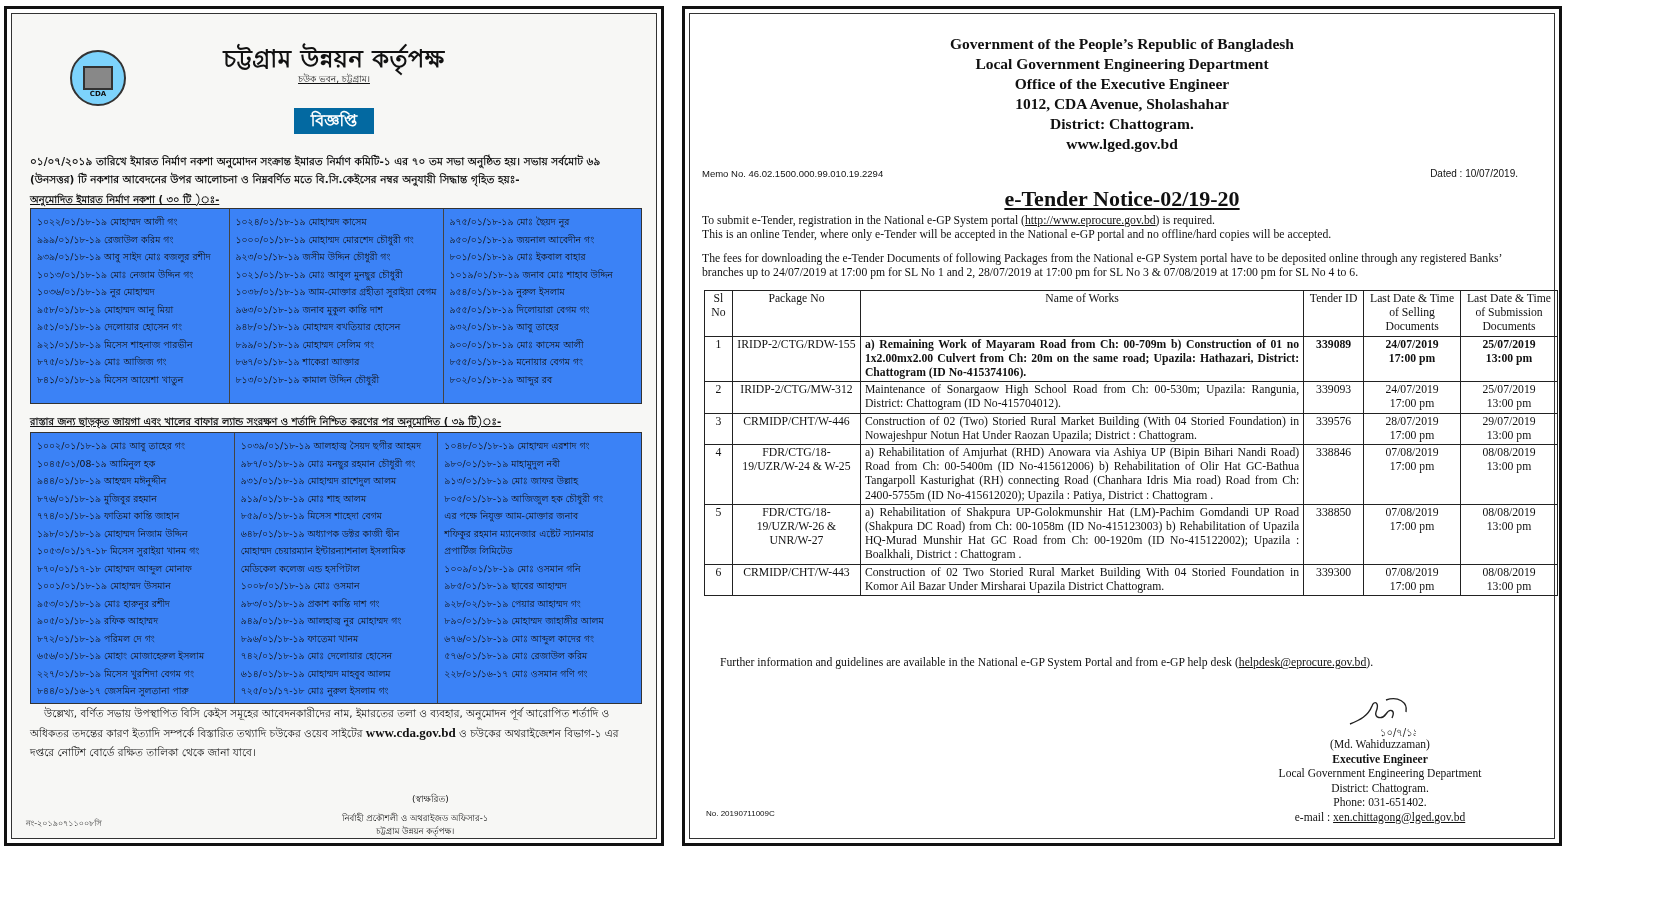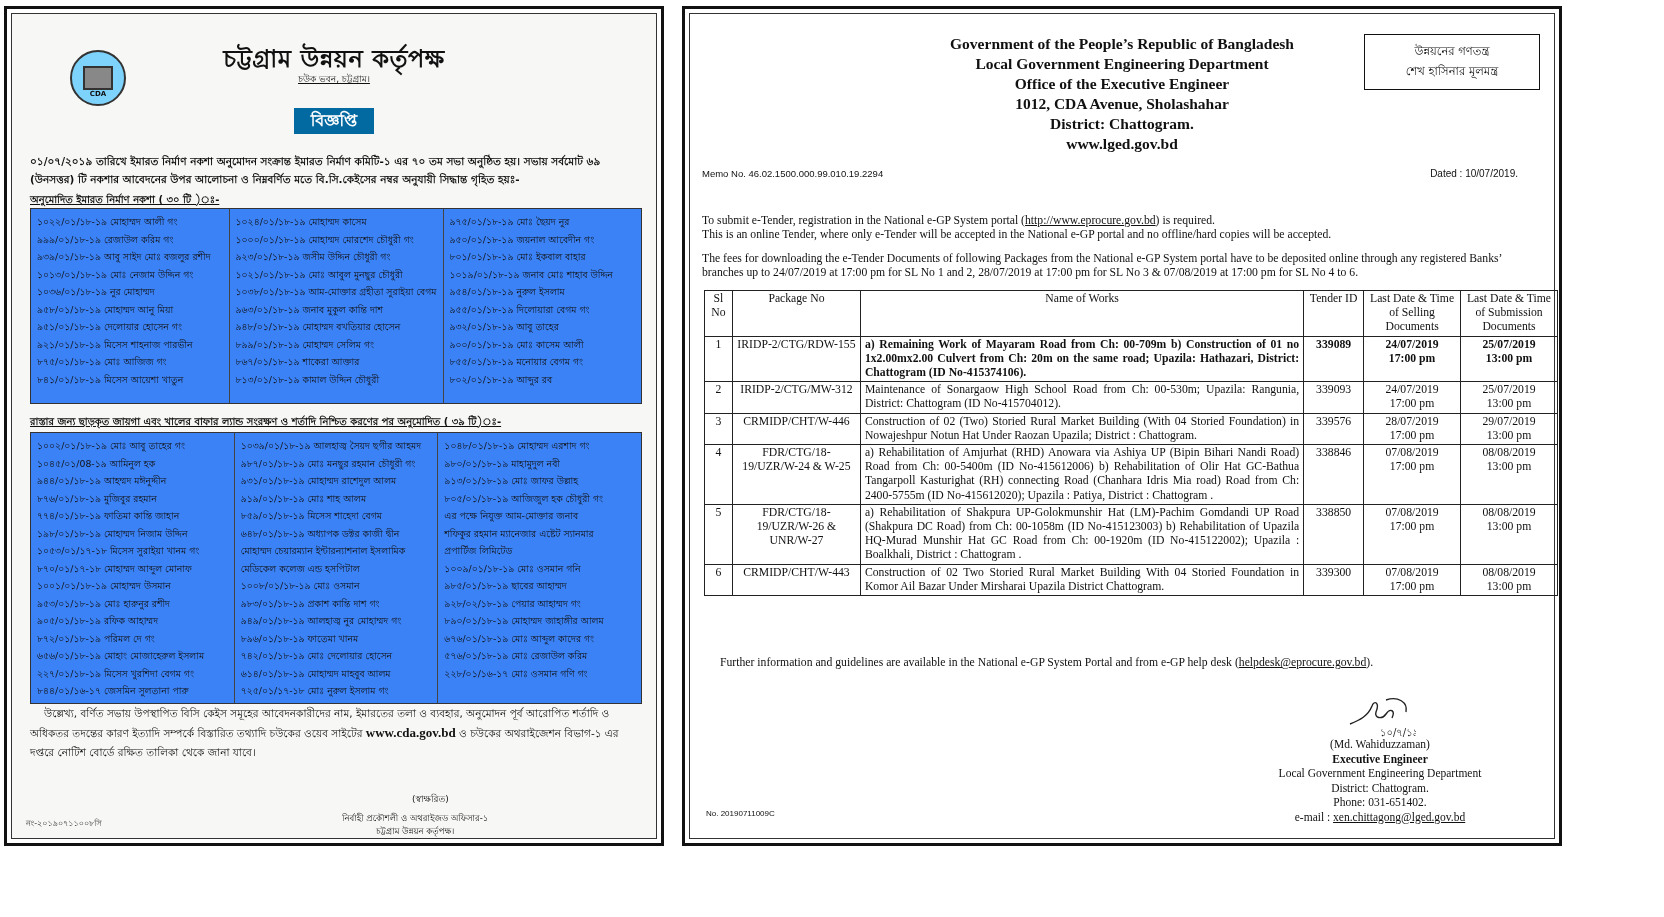--- a/index.html
+++ b/index.html
@@ -246,26 +246,23 @@
 <div class="right-doc">
   <div class="right-inner">
     <div class="org-head">
       <div>Government of the People’s Republic of Bangladesh</div>
       <div>Local Government Engineering Department</div>
       <div>Office of the Executive Engineer</div>
       <div>1012, CDA Avenue, Sholashahar</div>
       <div>District: Chattogram.</div>
       <div class="web">www.lged.gov.bd</div>
     </div>
-    <div class="slogan-box">
-      <div>উন্নয়নের গণতন্ত্র</div>
-      <div>শেখ হাসিনার মূলমন্ত্র</div>
-    </div>
     <div class="memo-no">Memo No. 46.02.1500.000.99.010.19.2294</div>
     <div class="dated">Dated :  10/07/2019.</div>
+    <div class="tender-title">e-Tender Notice-02/19-20</div>
 
     <div class="intro-para" style="top:200px;">
       <div><span>To submit e-Tender, registration in the National e-GP System portal (</span><span class="link">http://www.eprocure.gov.bd</span><span>) is required.</span></div>
       <div>This is an online Tender, where only e-Tender will be accepted in the National e-GP portal and no offline/hard copies will be accepted.</div>
     </div>
     <div class="intro-para" style="top:238px;">The fees for downloading the e-Tender Documents of following Packages from the National e-GP System portal have to be deposited online through any registered Banks’ branches up to 24/07/2019 at 17:00 pm for SL No 1 and 2, 28/07/2019 at 17:00 pm for SL No 3  &amp; 07/08/2019 at 17:00 pm for SL No 4 to 6.</div>
 
     <table class="tender-table">
       <thead>
         <tr>

